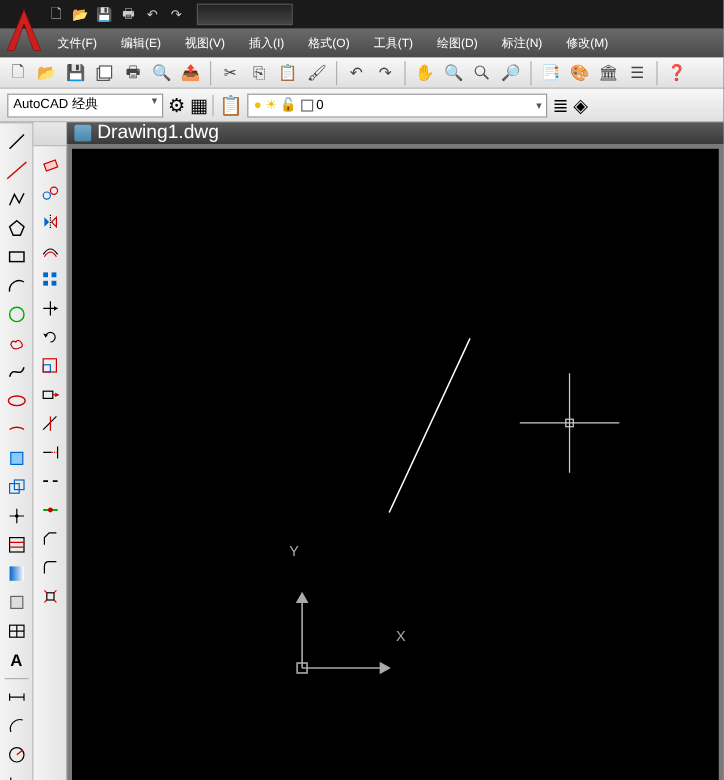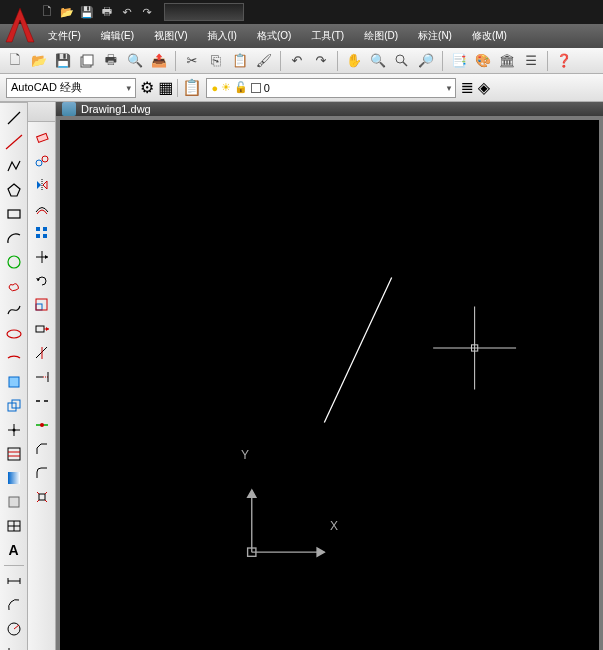--- a/index.html
+++ b/index.html
@@ -37,21 +37,21 @@
 
 .vtoolbar { width: 28px; background: linear-gradient(90deg,#f4f4f4,#e4e4e4); border-right: 1px solid #b0b0b0; display: flex; flex-direction: column; align-items: center; padding: 4px 0; gap: 2px; }
 .vtoolbar .vb { width: 22px; height: 22px; display: flex; align-items: center; justify-content: center; cursor: pointer; border-radius: 2px; }
 .vtoolbar .vsep { width: 20px; height: 1px; background: #b0b0b0; margin: 2px 0; }
 .corner-box { width: 28px; height: 20px; background: linear-gradient(#e8e8e8,#d8d8d8); border-bottom: 1px solid #b0b0b0; border-right: 1px solid #b0b0b0; }
 
 
 .draw-wrap { flex: 1; background: #7a7a7a; padding: 0; display: flex; flex-direction: column; }
 .doc-title { height: 22px; background: linear-gradient(#5a5a5a,#3a3a3a); display: flex; align-items: center; padding: 0 6px; gap: 5px; }
 .doc-title .doc-icon { width: 14px; height: 14px; background: linear-gradient(#7ac,#48a); border-radius: 2px; }
-.doc-title .doc-name { color: #fff; font-size: 11px; }
+.doc-title .doc-name { color: #fff; font-size: 16px; }
 .canvas { flex: 1; background: #000; position: relative; margin: 4px; }
 .canvas svg { width: 100%; height: 100%; }
 .ucs-label { position: absolute; color: #aaa; font-size: 12px; font-family: Arial; }
 </style>
 </head>
 <body>
 
 <div class="app-logo-big">
   <svg viewBox="0 0 32 40">
       <path d="M2 38 L16 4 L30 38 L24 38 L16 16 L8 38 Z" fill="#cc2020" stroke="#800" stroke-width="0.5"></path>
@@ -117,21 +117,21 @@
   <div class="sep"></div>
   <div class="tb-btn">📑</div>
   <div class="tb-btn">🎨</div>
   <div class="tb-btn">🏛</div>
   <div class="tb-btn">☰</div>
   <div class="sep"></div>
   <div class="tb-btn">❓</div>
 </div>
 
 <div class="wsrow">
-  <div class="ws-select" style="display:flex;align-items:center;">
+  <div class="ws-select" style="display:flex;">
     <span>AutoCAD 经典</span>
     <span class="dropdown-arrow">▾</span>
   </div>
   <div class="tb-btn">⚙</div>
   <div class="tb-btn">▦</div>
   <div class="sep" style="height:18px;background:#b0b0b0;width:1px;"></div>
   <div class="tb-btn">📋</div>
   <div class="layer-select">
     <span class="bulb">●</span>
     <span class="sun">☀</span>

